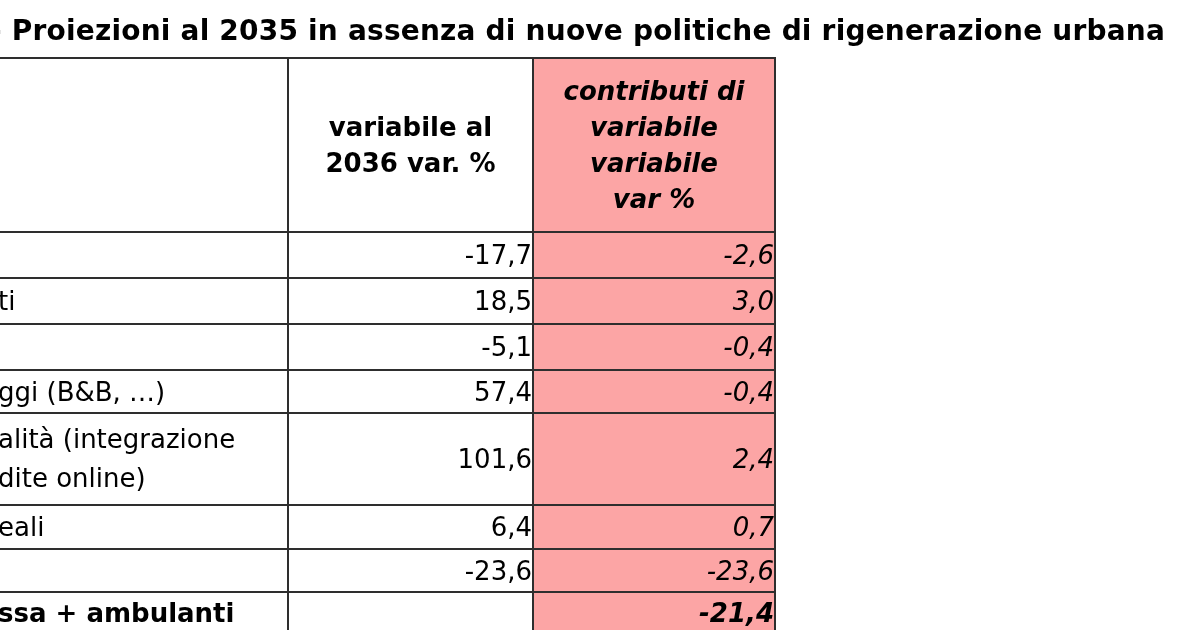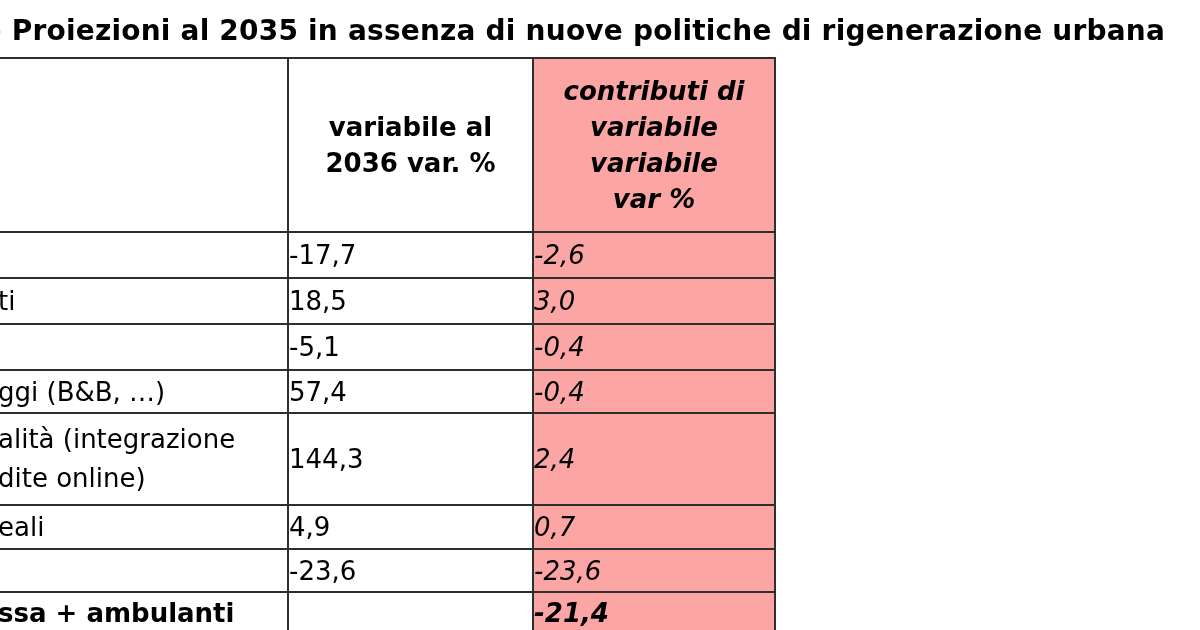--- a/index.html
+++ b/index.html
@@ -38,21 +38,21 @@
     vertical-align: middle;
     overflow: hidden;
   }
   .proj-table td.lbl {
     border-left: none;
     text-align: left;
     padding-right: 6px;
     white-space: nowrap;
   }
   .proj-table td.num {
-    text-align: left;
+    text-align: right;
     margin-top: 16px;
   }
   .proj-table td.shade {
     background: #fca5a5;
     font-style: italic;
   }
   .proj-table tr.hdr td {
     font-weight: bold;
     text-align: center;
     line-height: 36px;
@@ -120,27 +120,27 @@
     <td class="num shade">-0,4</td>
   </tr>
 
   <tr class="h-tall">
     <td class="lbl">
       <div class="two-line-label">
         <div>alità (integrazione</div>
         <div>dite online)</div>
       </div>
     </td>
-    <td class="num">144,3</td>
+    <td class="num">101,6</td>
     <td class="num shade">2,4</td>
   </tr>
 
   <tr class="h-44">
     <td class="lbl">eali</td>
-    <td class="num">4,9</td>
+    <td class="num">6,4</td>
     <td class="num shade">0,7</td>
   </tr>
 
   <tr class="h-43">
     <td class="lbl"></td>
     <td class="num">-23,6</td>
     <td class="num shade">-23,6</td>
   </tr>
 
   <tr class="h-last total">

